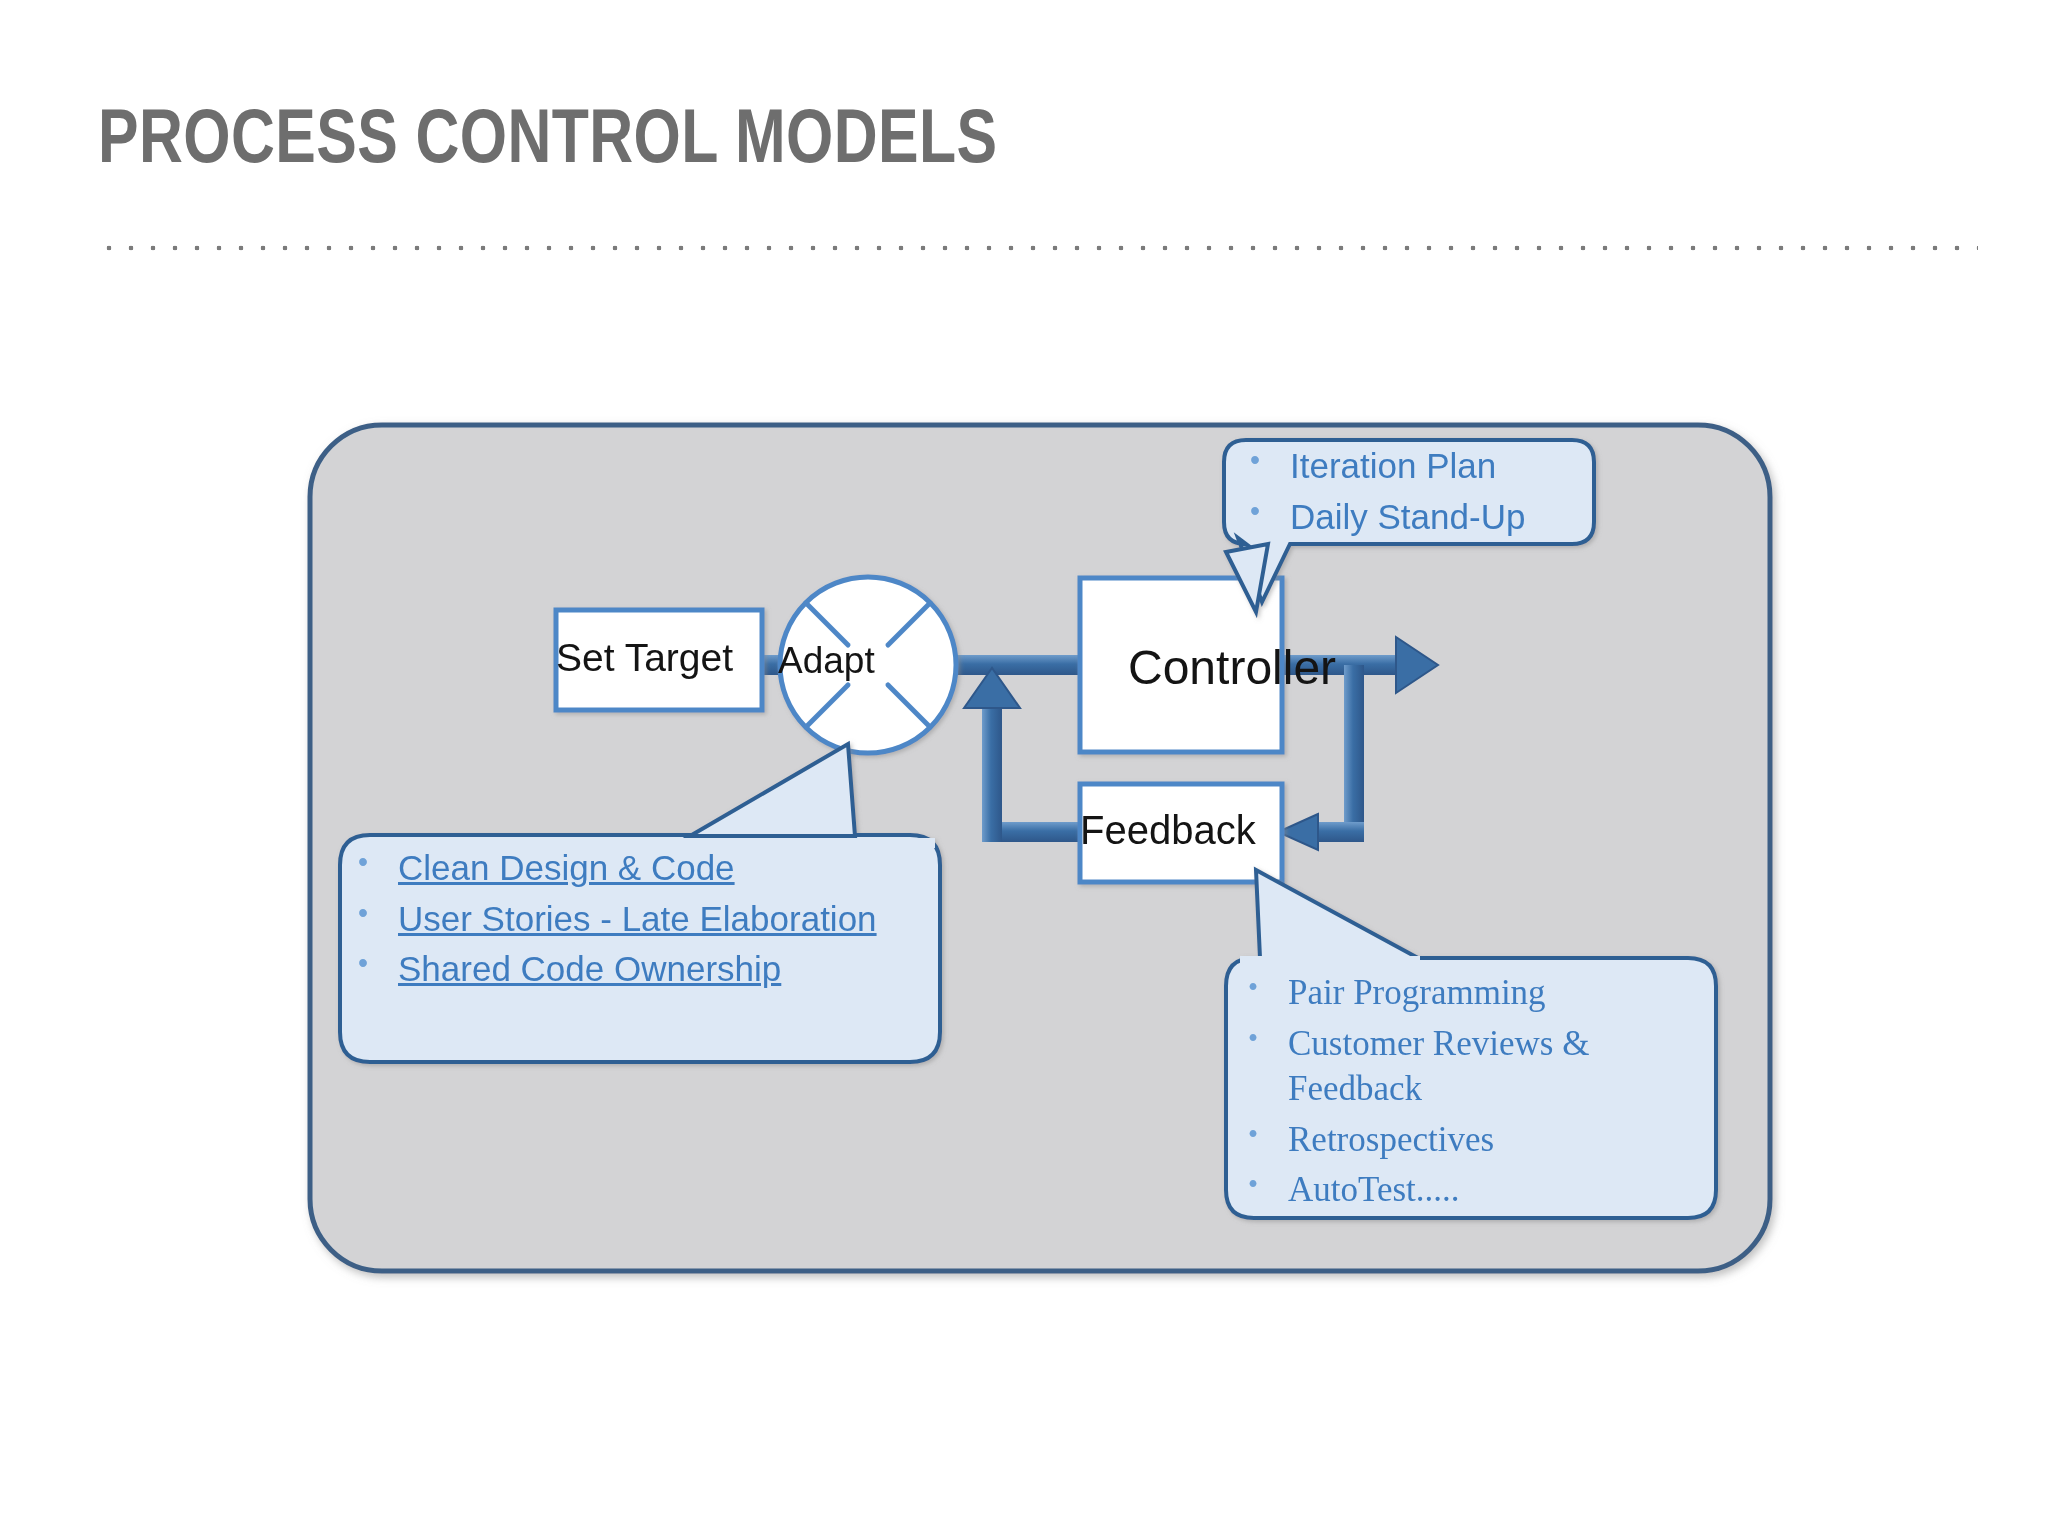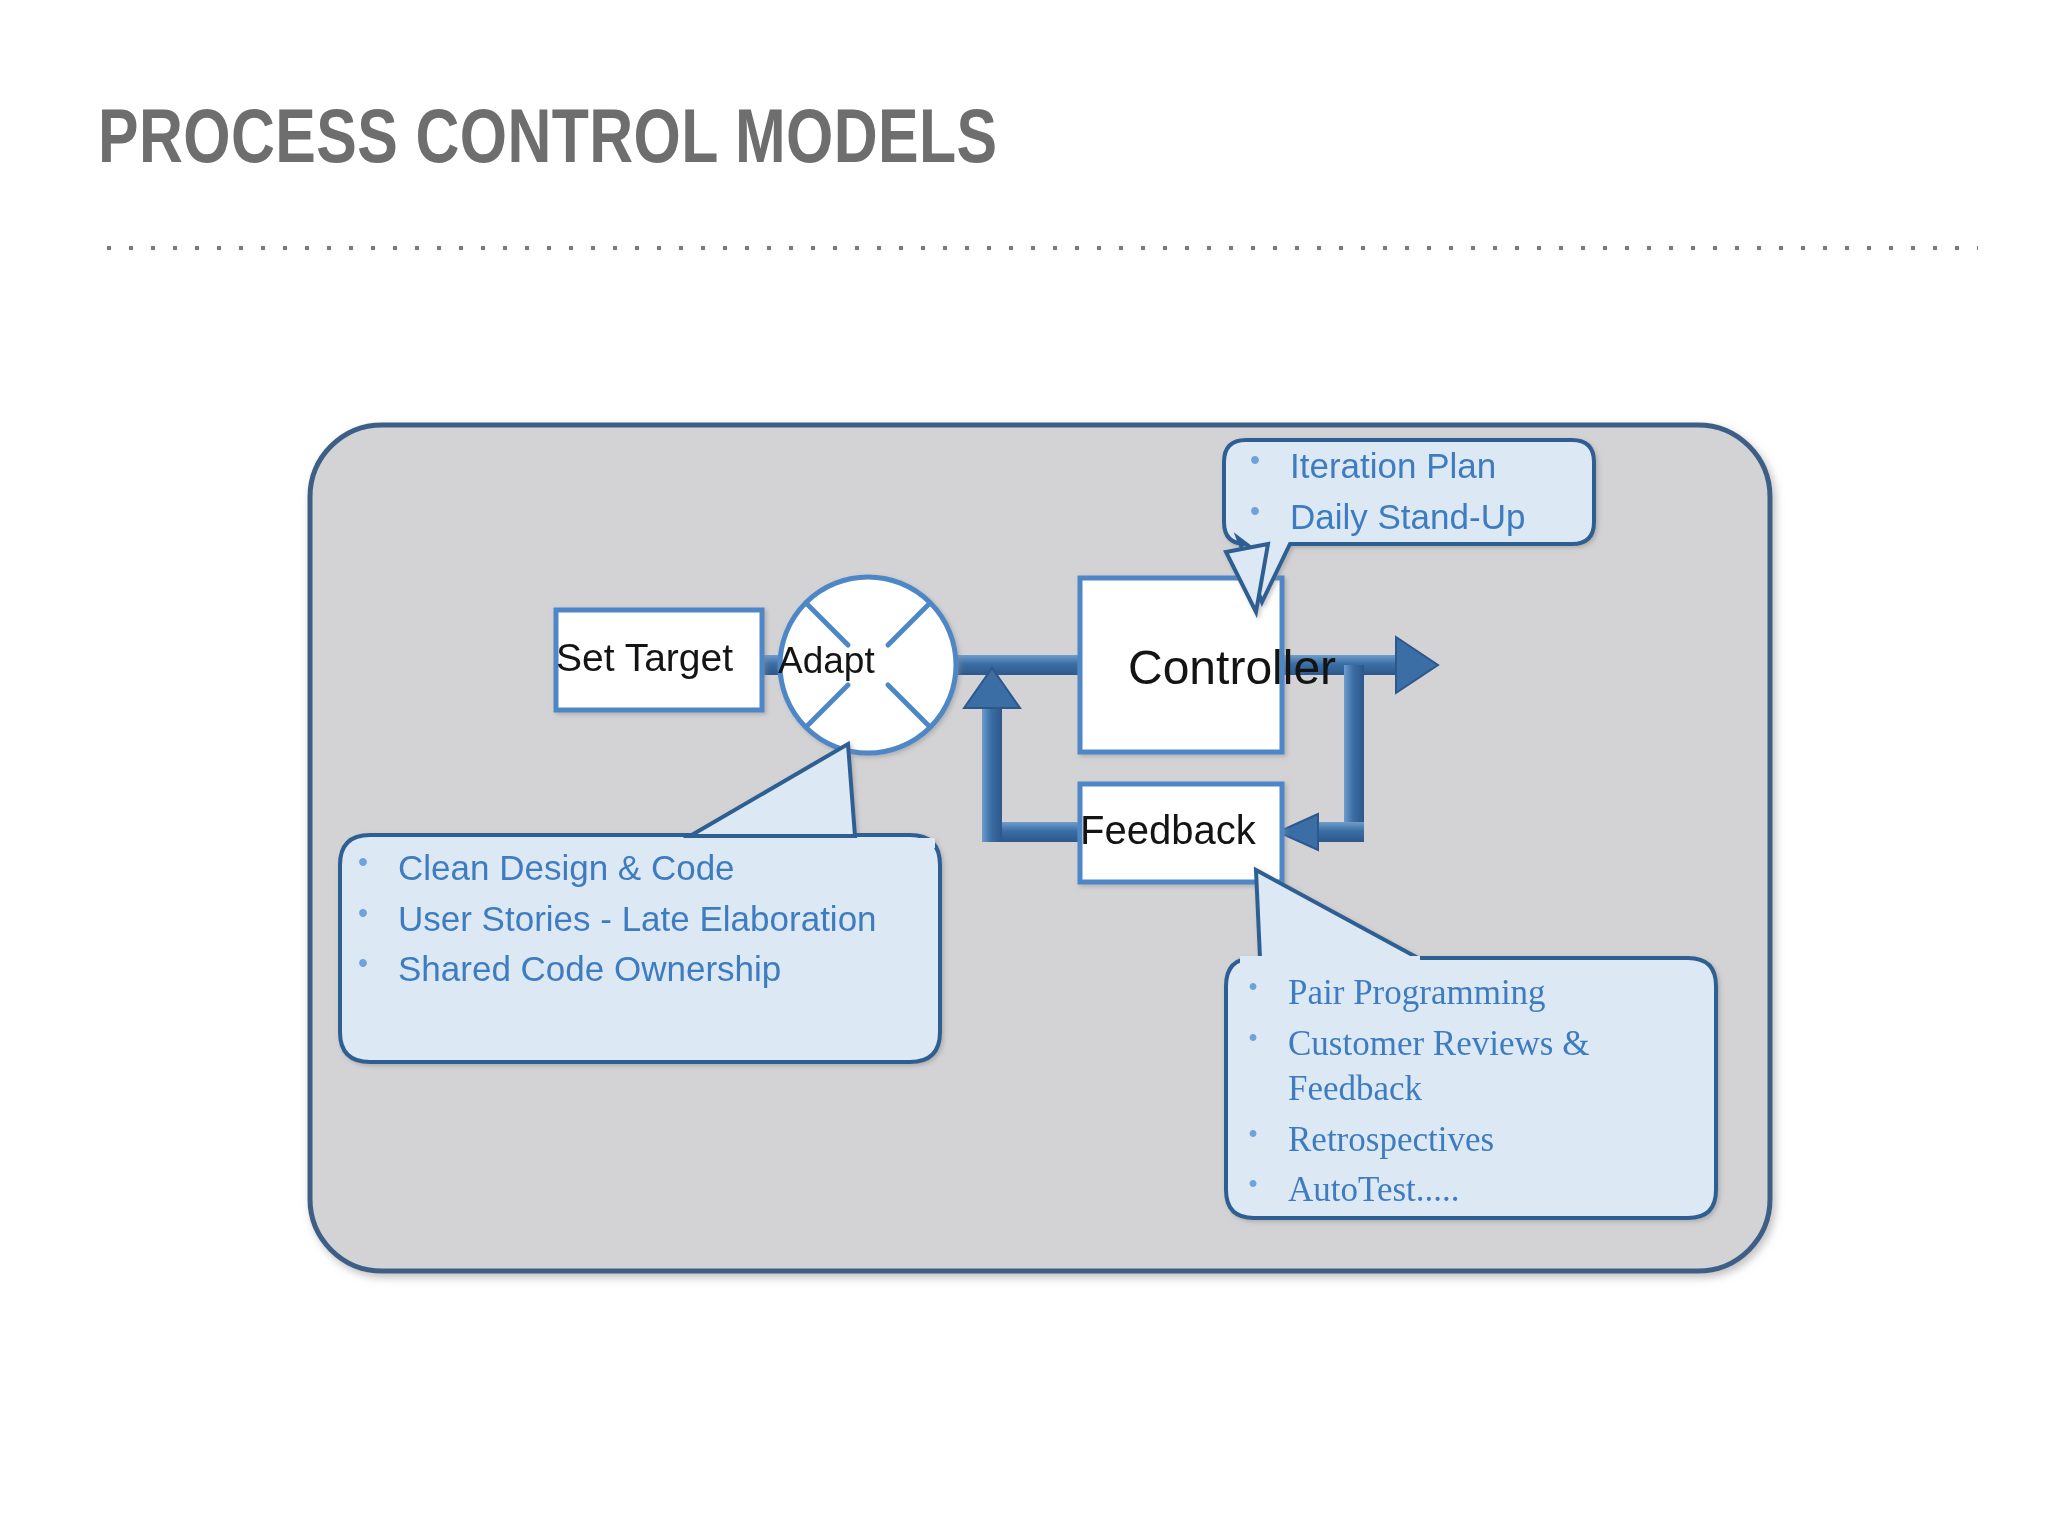--- a/index.html
+++ b/index.html
@@ -105,21 +105,21 @@
   .callout-text li::before {
     content: "\2022";
     position: absolute;
     left: 8px;
     top: -1px;
     color: #6fa2d8;
     font-size: 0.82em;
   }
 
   #callout-top-right-text { left: 1242px; top: 443px; width: 330px; font-size: 35px; }
-  #callout-left-text      { left: 350px;  top: 845px; width: 580px; font-size: 35px; }
+  #callout-left-text      { left: 350px;  top: 845px; width: 580px; font-size: 35px; text-decoration: underline; }
   #callout-bottom-right-text { left: 1240px; top: 970px; width: 420px; font-size: 35px; font-family: Liberation Serif, serif; }
 </style>
 </head>
 <body>
 
 <div id="slide-title">PROCESS CONTROL MODELS</div>
 
 <div id="title-divider"></div>
 
 <div id="diagram-stage">

